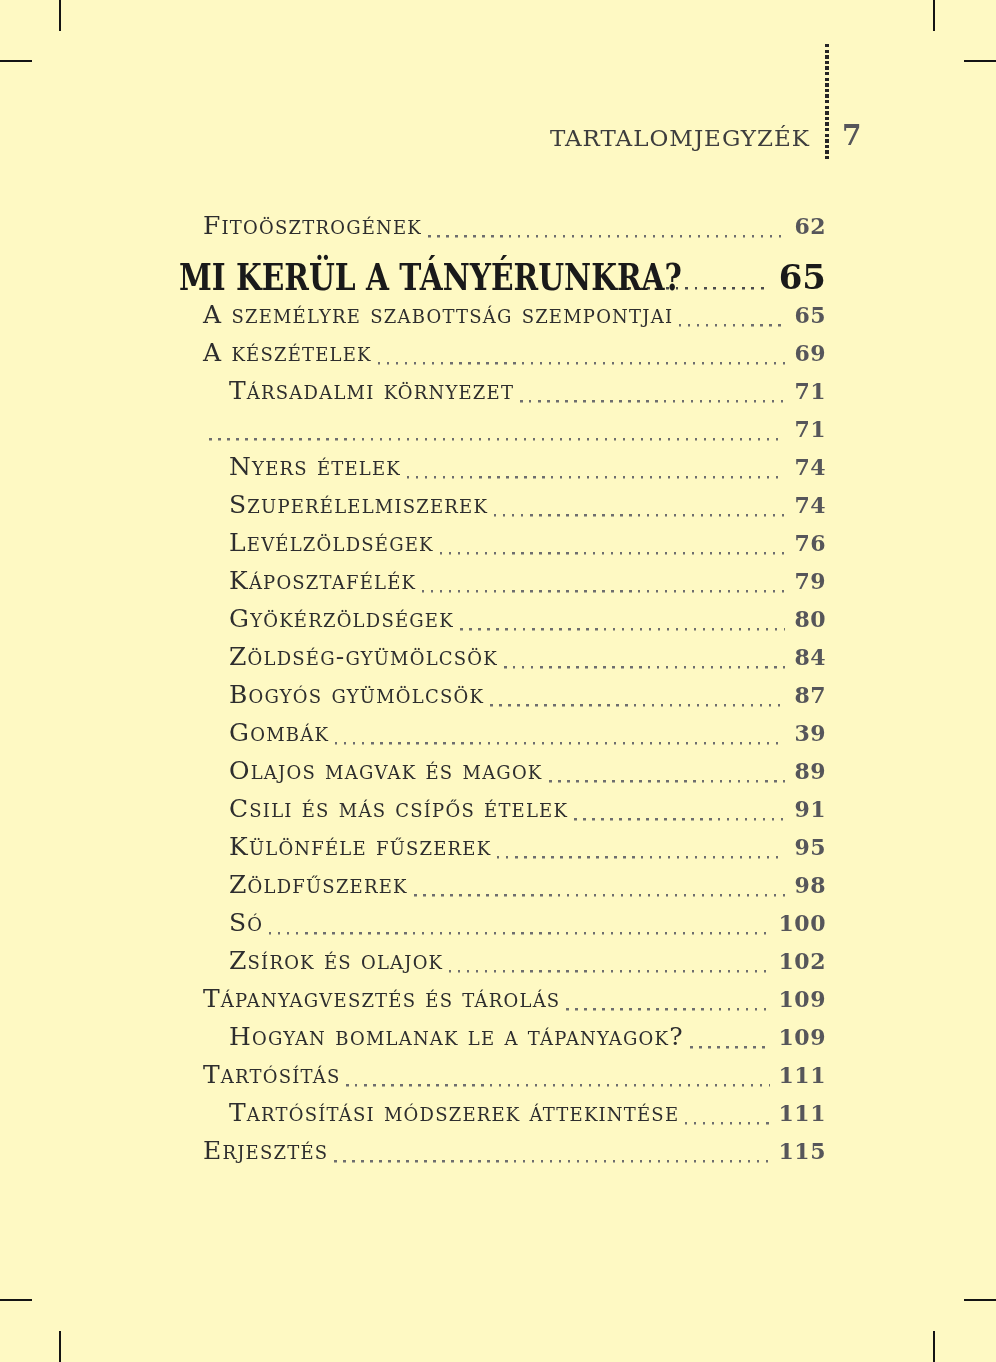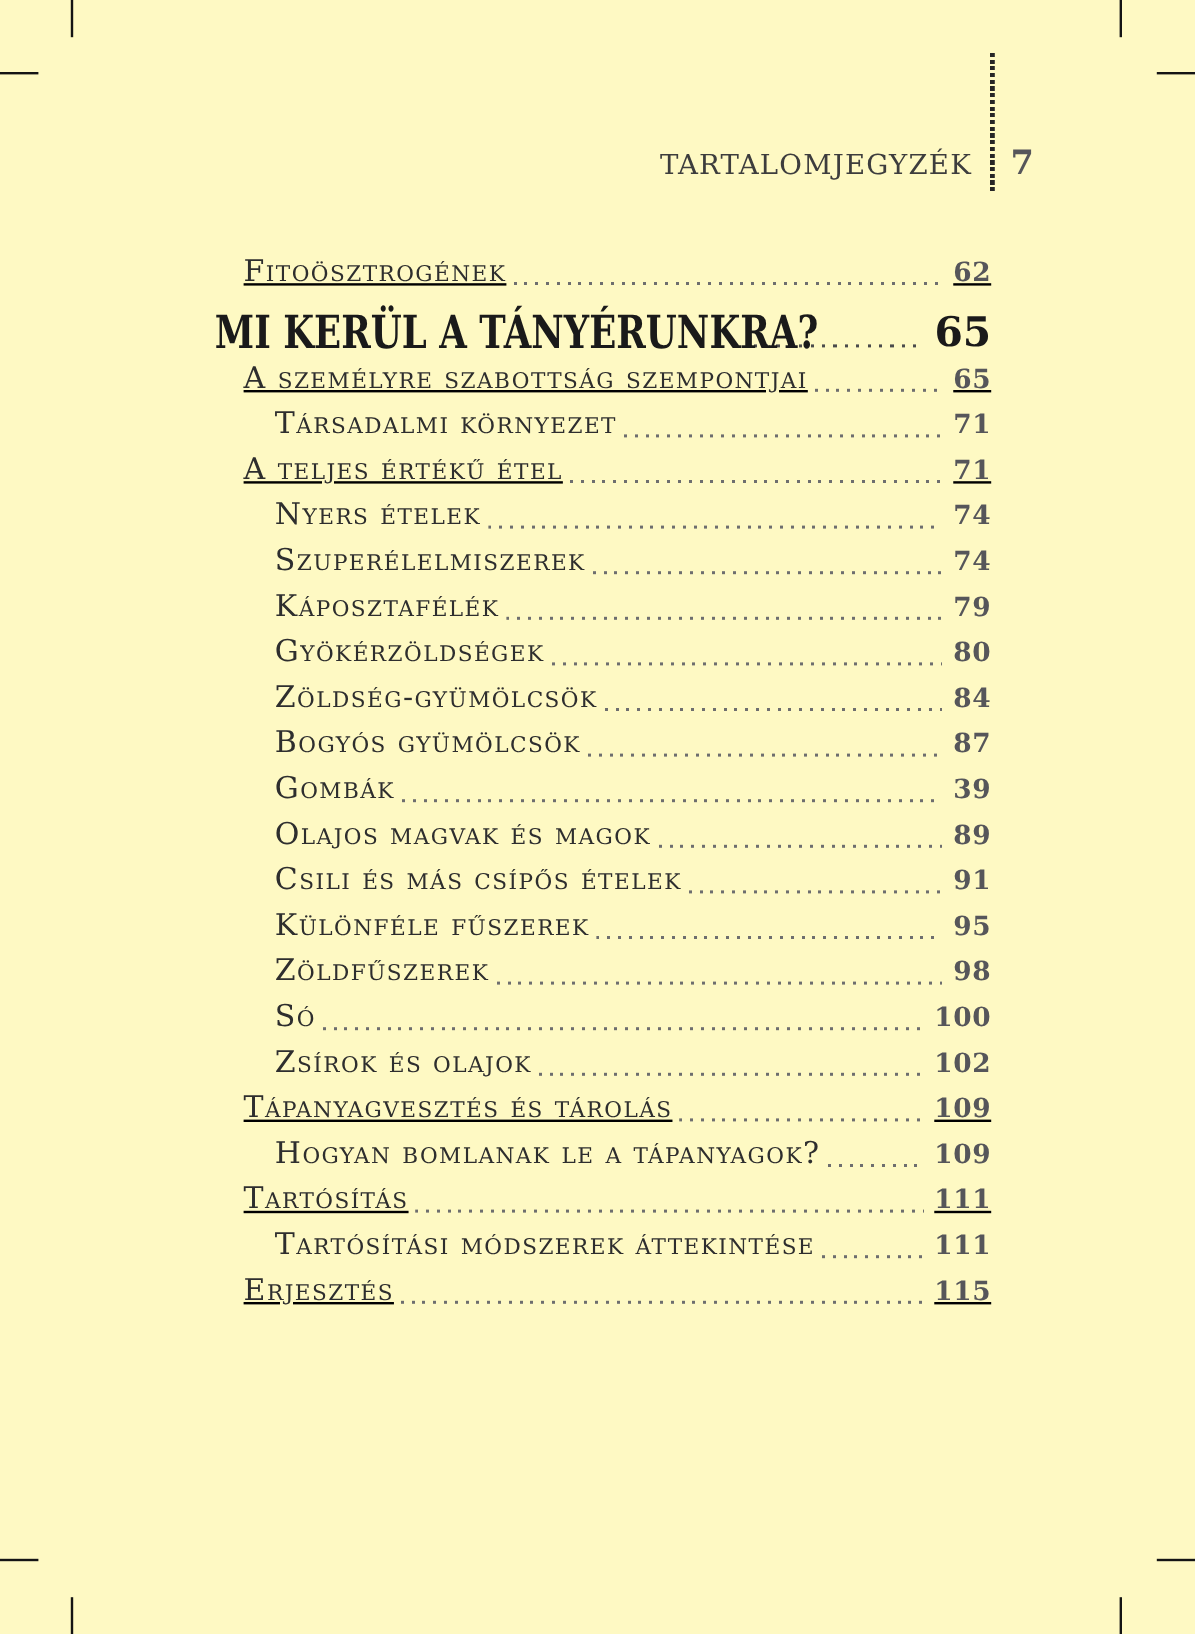--- a/index.html
+++ b/index.html
@@ -90,21 +90,21 @@
     background-repeat: no-repeat;
     background-position: left bottom 8px;
   }
   .row .pagenum {
     flex: 0 0 auto;
     font-weight: bold;
     font-size: 22px;
     letter-spacing: 0.5px;
     color: var(--page-num, #56565a);
   }
-  .row.lvl1 { padding-left: 24px; text-decoration: underline; }
+  .row.lvl1 { padding-left: 24px; }
   .row.lvl2 { padding-left: 50px; text-align: center; }
 
   
   .row.lvl0 {
     height: 44px;
     line-height: 44px;
     margin-top: 10px;
     margin-bottom: -3px;
     align-items: flex-end;
   }
@@ -160,41 +160,50 @@
       <div class="row lvl0">
     <span class="label">MI KERÜL A TÁNYÉRUNKRA?</span>
     <span class="leader"></span>
     <span class="pagenum">65</span>
   </div>
       <div class="row lvl1">
     <span class="label">A személyre szabottság szempontjai</span>
     <span class="leader"></span>
     <span class="pagenum">65</span>
   </div>
+      <div class="row lvl1">
+    <span class="label">A készételek</span>
+    <span class="leader"></span>
+    <span class="pagenum">69</span>
+  </div>
       <div class="row lvl2">
     <span class="label">Társadalmi környezet</span>
     <span class="leader"></span>
     <span class="pagenum">71</span>
   </div>
       <div class="row lvl1">
-    <span class="label">A teljes értékű étel</span>
     <span class="leader"></span>
     <span class="pagenum">71</span>
   </div>
       <div class="row lvl2">
     <span class="label">Nyers ételek</span>
     <span class="leader"></span>
     <span class="pagenum">74</span>
   </div>
       <div class="row lvl2">
     <span class="label">Szuperélelmiszerek</span>
     <span class="leader"></span>
     <span class="pagenum">74</span>
   </div>
       <div class="row lvl2">
+    <span class="label">Levélzöldségek</span>
+    <span class="leader"></span>
+    <span class="pagenum">76</span>
+  </div>
+      <div class="row lvl2">
     <span class="label">Káposztafélék</span>
     <span class="leader"></span>
     <span class="pagenum">79</span>
   </div>
       <div class="row lvl2">
     <span class="label">Gyökérzöldségek</span>
     <span class="leader"></span>
     <span class="pagenum">80</span>
   </div>
       <div class="row lvl2">

